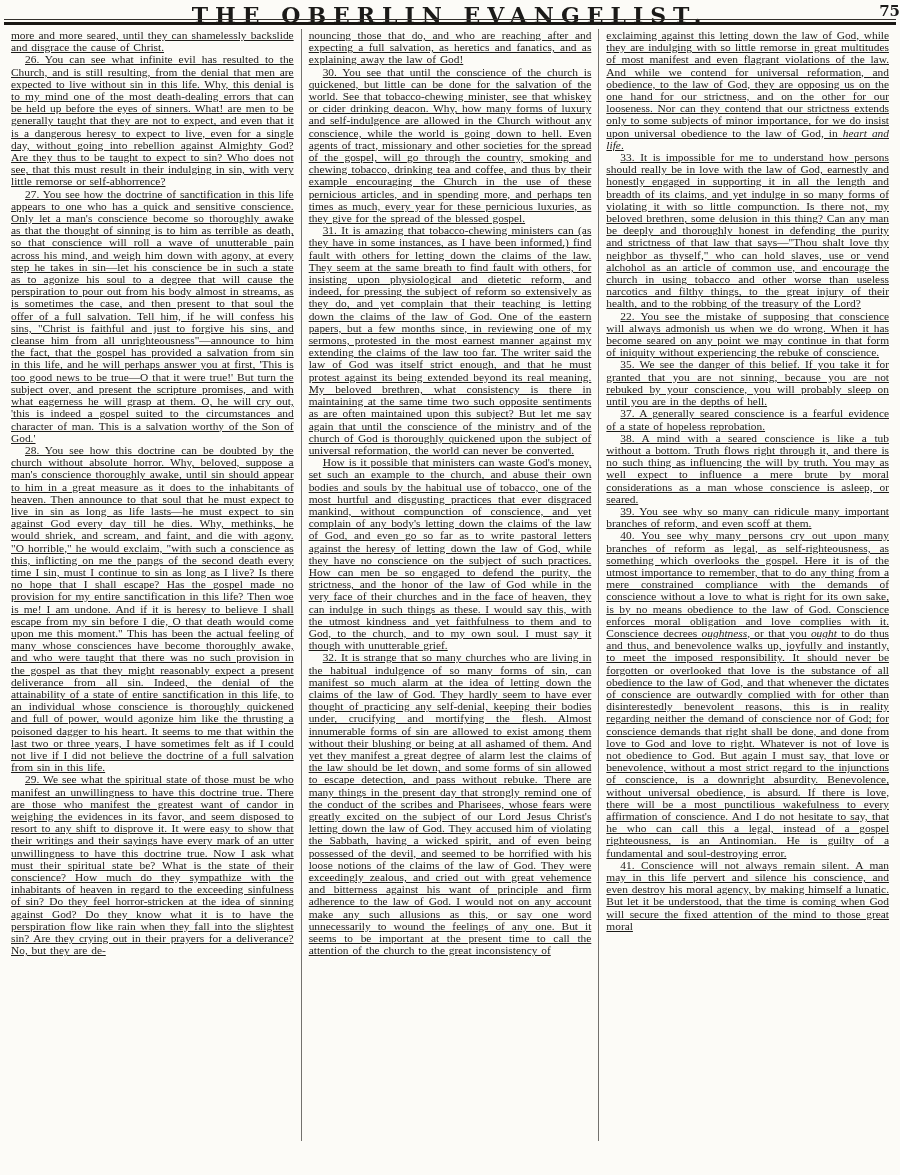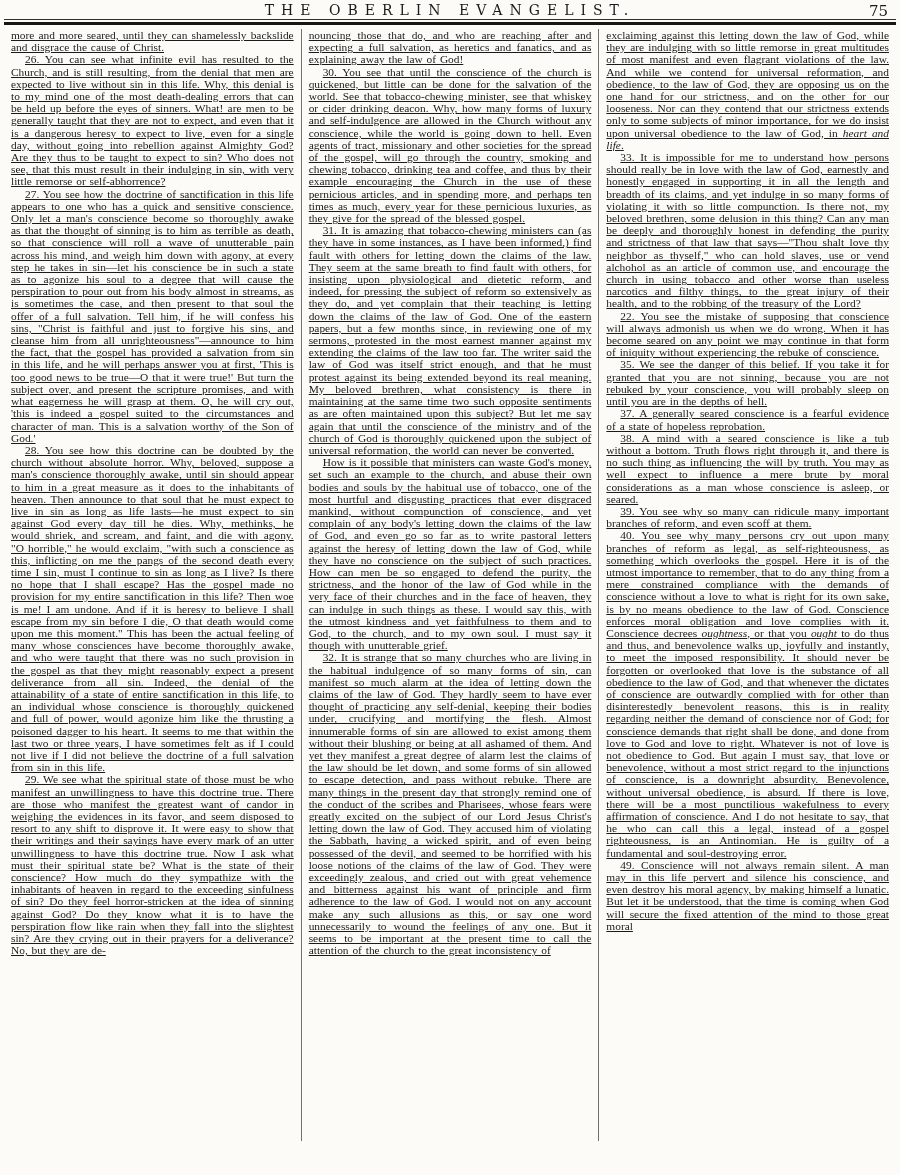--- a/index.html
+++ b/index.html
@@ -9,28 +9,28 @@
     margin:0 auto;
     background:#fcfbf7;
     font-family:"Liberation Serif", serif;
     color:#1b1a18;
     overflow:hidden;
   }
   .masthead-row { position:absolute; top:0; left:0; right:0; height:20px; }
   .masthead-title {
     position:absolute; top:2px; left:0; right:0;
     text-align:center;
-    font-size:14px; font-weight:normal;
+    font-size:22px; font-weight:bold;
     letter-spacing:7px;
     white-space:nowrap;
     font-family:"DejaVu Serif","Liberation Serif",serif;
   }
   .page-number {
-    position:absolute; top:2px; right:12px;
-    font-size:15px; font-weight:normal;
+    position:absolute; top:2px; right:0;
+    font-size:15px; font-weight:bold;
     font-family:"DejaVu Serif","Liberation Serif",serif;
   }
   .masthead-rule {
     position:absolute; top:19px; left:4px; right:4px;
     height:7px;
     border-top:1px solid #33302c;
   }
   .masthead-rule::after {
     content:""; display:block; margin-top:2px; height:3px;
     background:#191714;
@@ -89,17 +89,17 @@
     <div class="colrule"></div>
     <section class="col">
         <p class="para"><span>exclaiming against this letting down the law of God, while they are indulging with so little remorse in great multitudes of most manifest and even flagrant violations of the law. And while we contend for universal reformation, and obedience, to the law of God, they are opposing us on the one hand for our strictness, and on the other for our looseness. Nor can they contend that our strictness extends only to some subjects of minor importance, for we do insist upon universal obedience to the law of God, in </span><i>heart and life</i><span>.</span></p>
         <p class="para indent"><span>33. It is impossible for me to understand how persons should really be in love with the law of God, earnestly and honestly engaged in supporting it in all the length and breadth of its claims, and yet indulge in so many forms of violating it with so little compunction. Is there not, my beloved brethren, some delusion in this thing? Can any man be deeply and thoroughly honest in defending the purity and strictness of that law that says—"Thou shalt love thy neighbor as thyself," who can hold slaves, use or vend alchohol as an article of common use, and encourage the church in using tobacco and other worse than useless narcotics and filthy things, to the great injury of their health, and to the robbing of the treasury of the Lord?</span></p>
         <p class="para indent"><span>22. You see the mistake of supposing that conscience will always admonish us when we do wrong. When it has become seared on any point we may continue in that form of iniquity without experiencing the rebuke of conscience.</span></p>
         <p class="para indent"><span>35. We see the danger of this belief. If you take it for granted that you are not sinning, because you are not rebuked by your conscience, you will probably sleep on until you are in the depths of hell.</span></p>
         <p class="para indent"><span>37. A generally seared conscience is a fearful evidence of a state of hopeless reprobation.</span></p>
         <p class="para indent"><span>38. A mind with a seared conscience is like a tub without a bottom. Truth flows right through it, and there is no such thing as influencing the will by truth. You may as well expect to influence a mere brute by moral considerations as a man whose conscience is asleep, or seared.</span></p>
         <p class="para indent"><span>39. You see why so many can ridicule many important branches of reform, and even scoff at them.</span></p>
         <p class="para indent"><span>40. You see why many persons cry out upon many branches of reform as legal, as self-righteousness, as something which overlooks the gospel. Here it is of the utmost importance to remember, that to do any thing from a mere constrained compliance with the demands of conscience without a love to what is right for its own sake, is by no means obedience to the law of God. Conscience enforces moral obligation and love complies with it. Conscience decrees </span><i>oughtness</i><span>, or that you </span><i>ought</i><span> to do thus and thus, and benevolence walks up, joyfully and instantly, to meet the imposed responsibility. It should never be forgotten or overlooked that love is the substance of all obedience to the law of God, and that whenever the dictates of conscience are outwardly complied with for other than disinterestedly benevolent reasons, this is in reality regarding neither the demand of conscience nor of God; for conscience demands that right shall be done, and done from love to God and love to right. Whatever is not of love is not obedience to God. But again I must say, that love or benevolence, without a most strict regard to the injunctions of conscience, is a downright absurdity. Benevolence, without universal obedience, is absurd. If there is love, there will be a most punctilious wakefulness to every affirmation of conscience. And I do not hesitate to say, that he who can call this a legal, instead of a gospel righteousness, is an Antinomian. He is guilty of a fundamental and soul-destroying error.</span></p>
-        <p class="para indent"><span>49. Conscience will not always remain silent. A man may in this life pervert and silence his conscience, and even destroy his moral agency, by making himself a lunatic. But let it be understood, that the time is coming when God will secure the fixed attention of the mind to those great moral</span></p>
+        <p class="para indent"><span>41. Conscience will not always remain silent. A man may in this life pervert and silence his conscience, and even destroy his moral agency, by making himself a lunatic. But let it be understood, that the time is coming when God will secure the fixed attention of the mind to those great moral</span></p>
       </section>
   </div>
 
 </div>
 
 </body></html>

